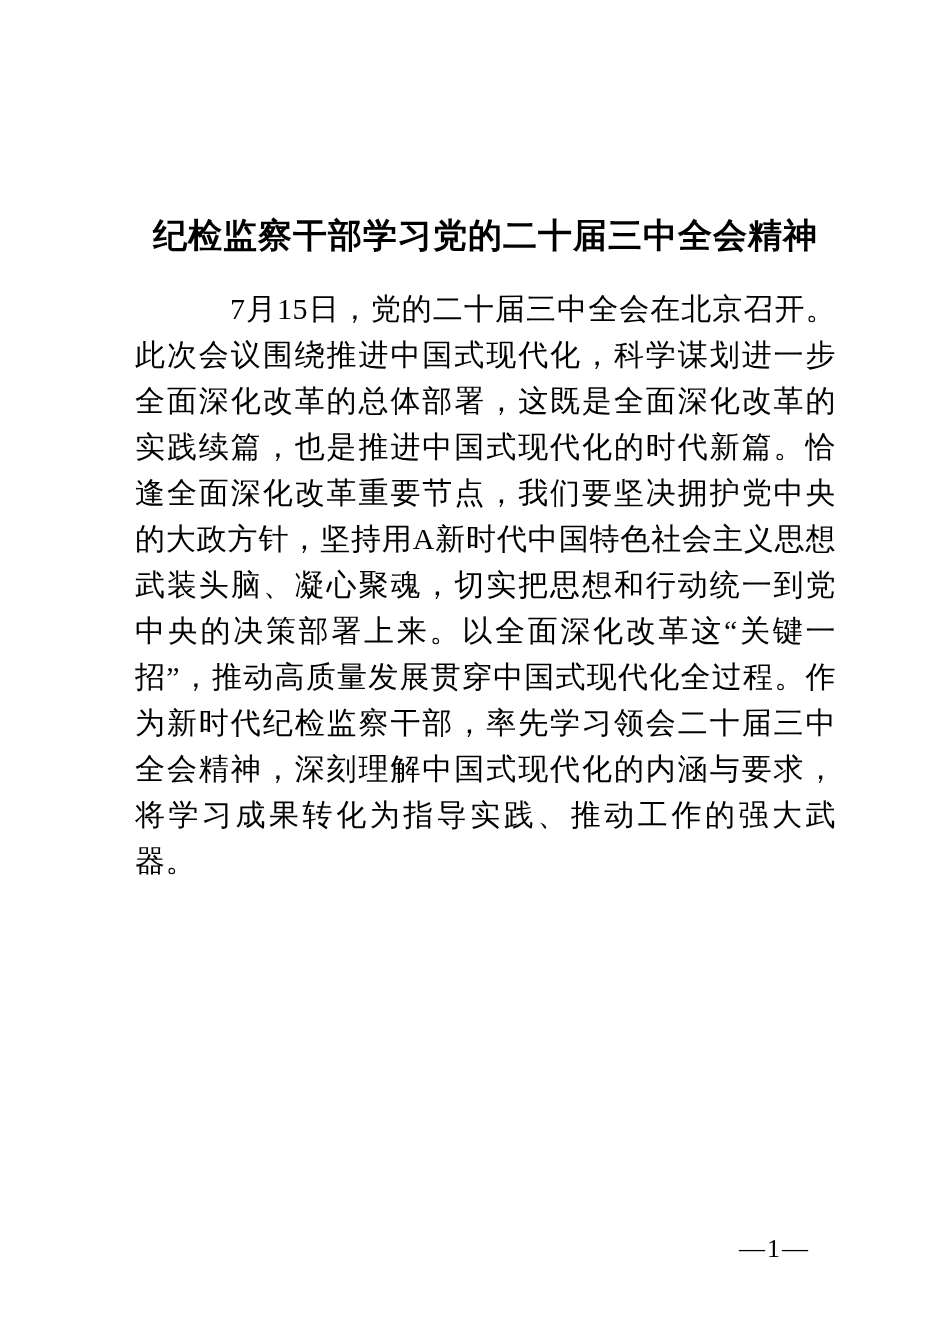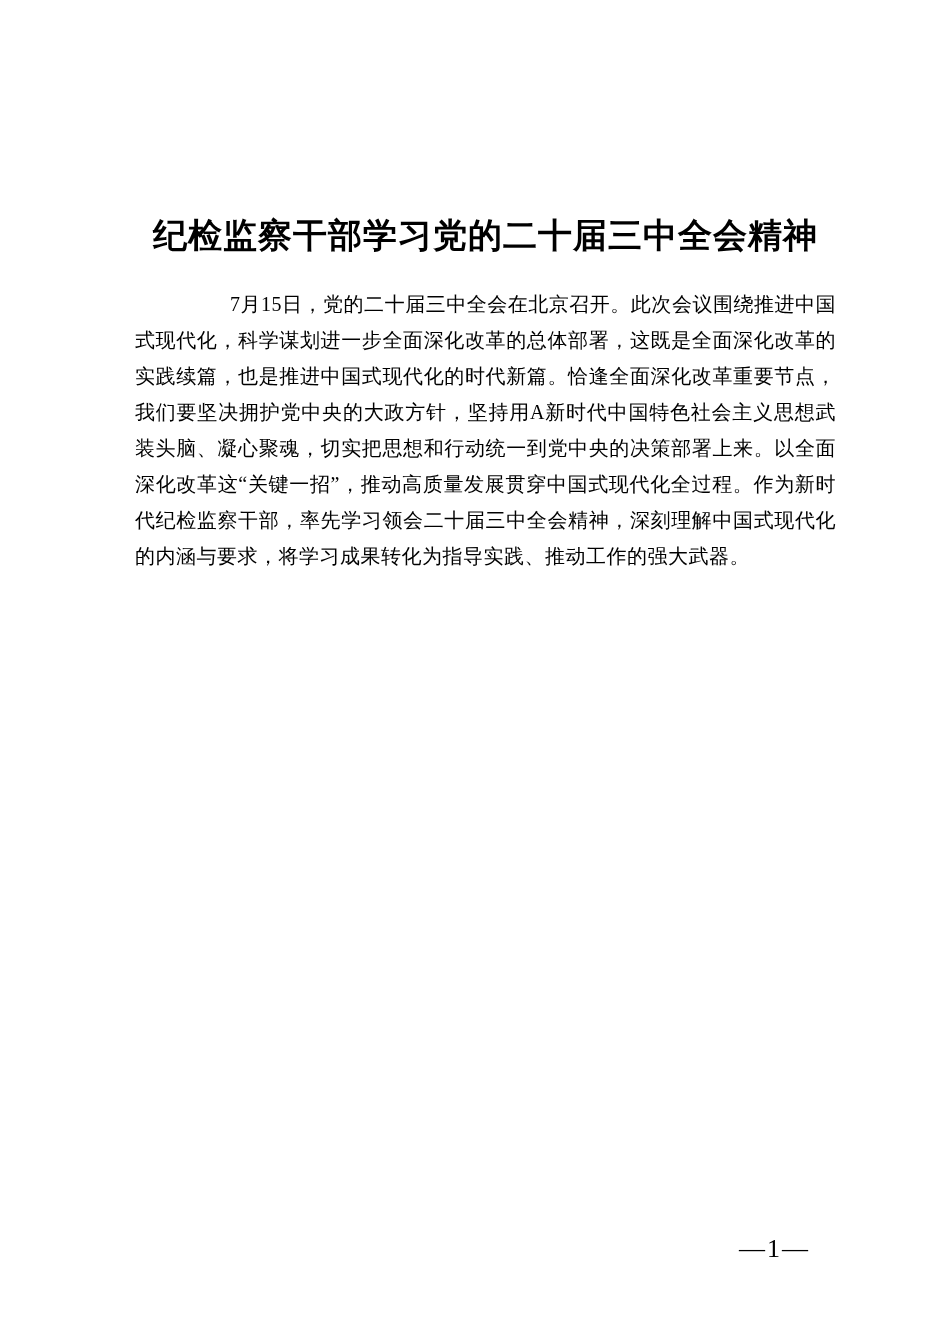--- a/index.html
+++ b/index.html
@@ -26,22 +26,22 @@
   }
   .doc-title {
     margin: 0 0 26px 0;
     font-size: 34px;
     font-weight: 700;
     line-height: 1.42;
     text-align: center;
     letter-spacing: 1px;
   }
   .doc-body {
-    font-size: 20px;
-    line-height: 36px;
+    font-size: 30px;
+    line-height: 46px;
     text-align: justify;
     letter-spacing: 0.5px;
   }
   .doc-body p {
     margin: 0;
     text-indent: 95px;
   }
   .page-number {
     position: absolute;
     right: 140px;

